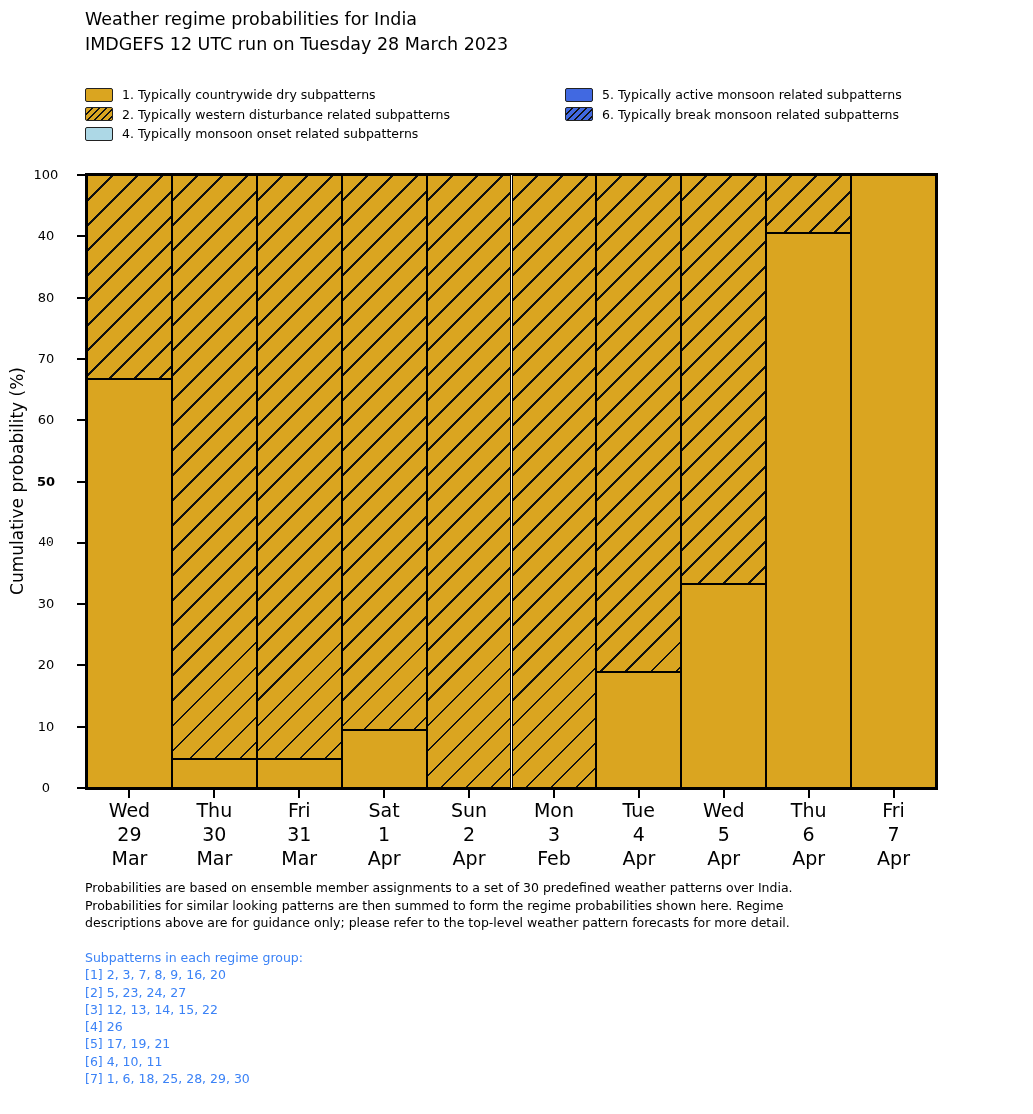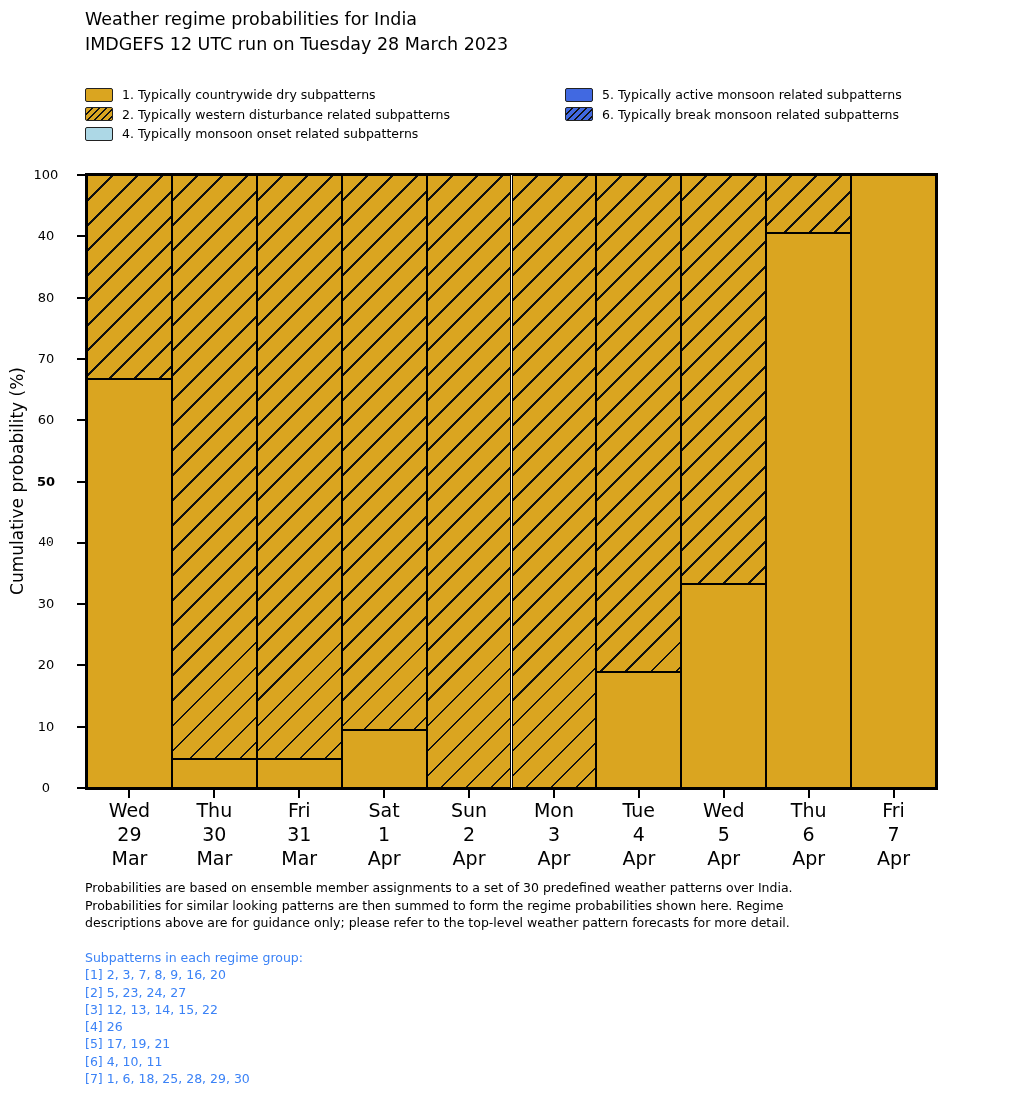--- a/index.html
+++ b/index.html
@@ -202,21 +202,21 @@
       <div class="xtick" style="left: 45%;"></div>
       <div class="xtick-label" style="left: 40%; width: 10%;">Sun
 2
 Apr</div>
       <div class="bar" style="left: 50%; width: 10%;">
         <div class="seg seg-hatch" style="bottom: 0%; height: 100%; background-color: rgb(218, 165, 32);"></div>
       </div>
       <div class="xtick" style="left: 55%;"></div>
       <div class="xtick-label" style="left: 50%; width: 10%;">Mon
 3
-Apr</div>
+Feb</div>
       <div class="bar" style="left: 60%; width: 10%;">
         <div class="seg" style="bottom: 0%; height: 19%; background-color: rgb(218, 165, 32);"></div>
         <div class="seg seg-hatch" style="bottom: 19%; height: 81%; background-color: rgb(218, 165, 32);"></div>
       </div>
       <div class="xtick" style="left: 65%;"></div>
       <div class="xtick-label" style="left: 60%; width: 10%;">Tue
 4
 Apr</div>
       <div class="bar" style="left: 70%; width: 10%;">
         <div class="seg" style="bottom: 0%; height: 33.3%; background-color: rgb(218, 165, 32);"></div>

